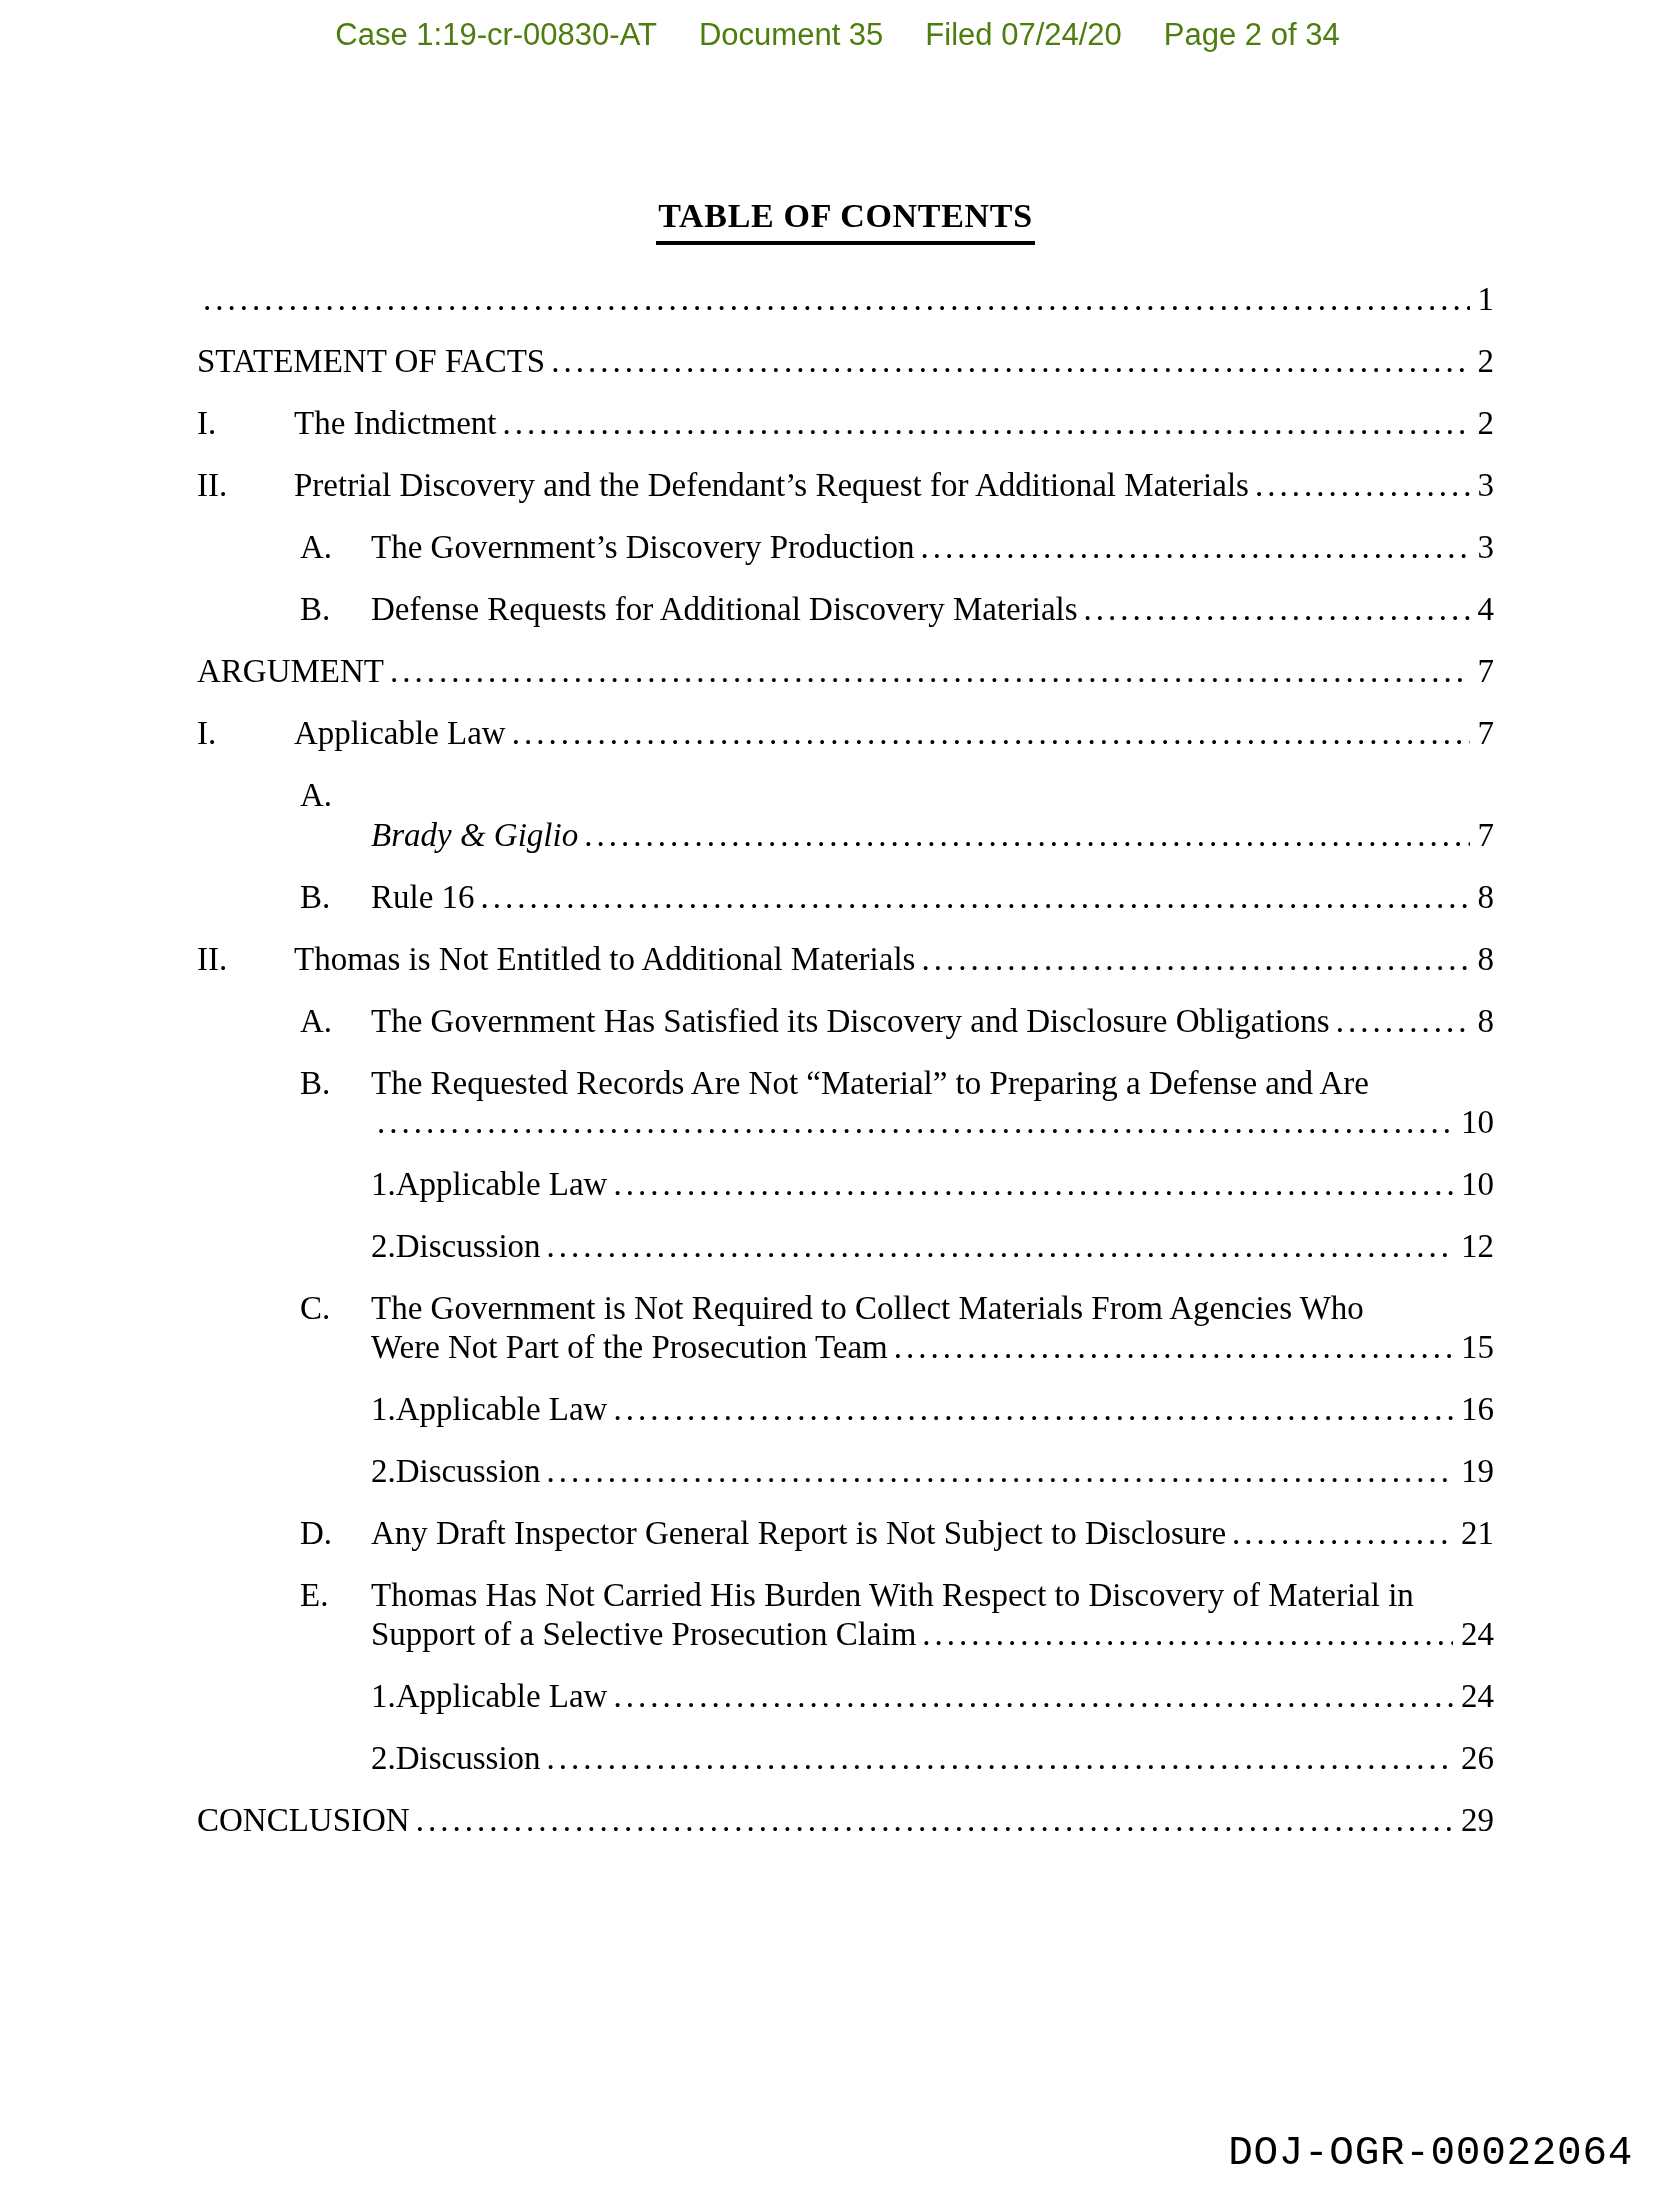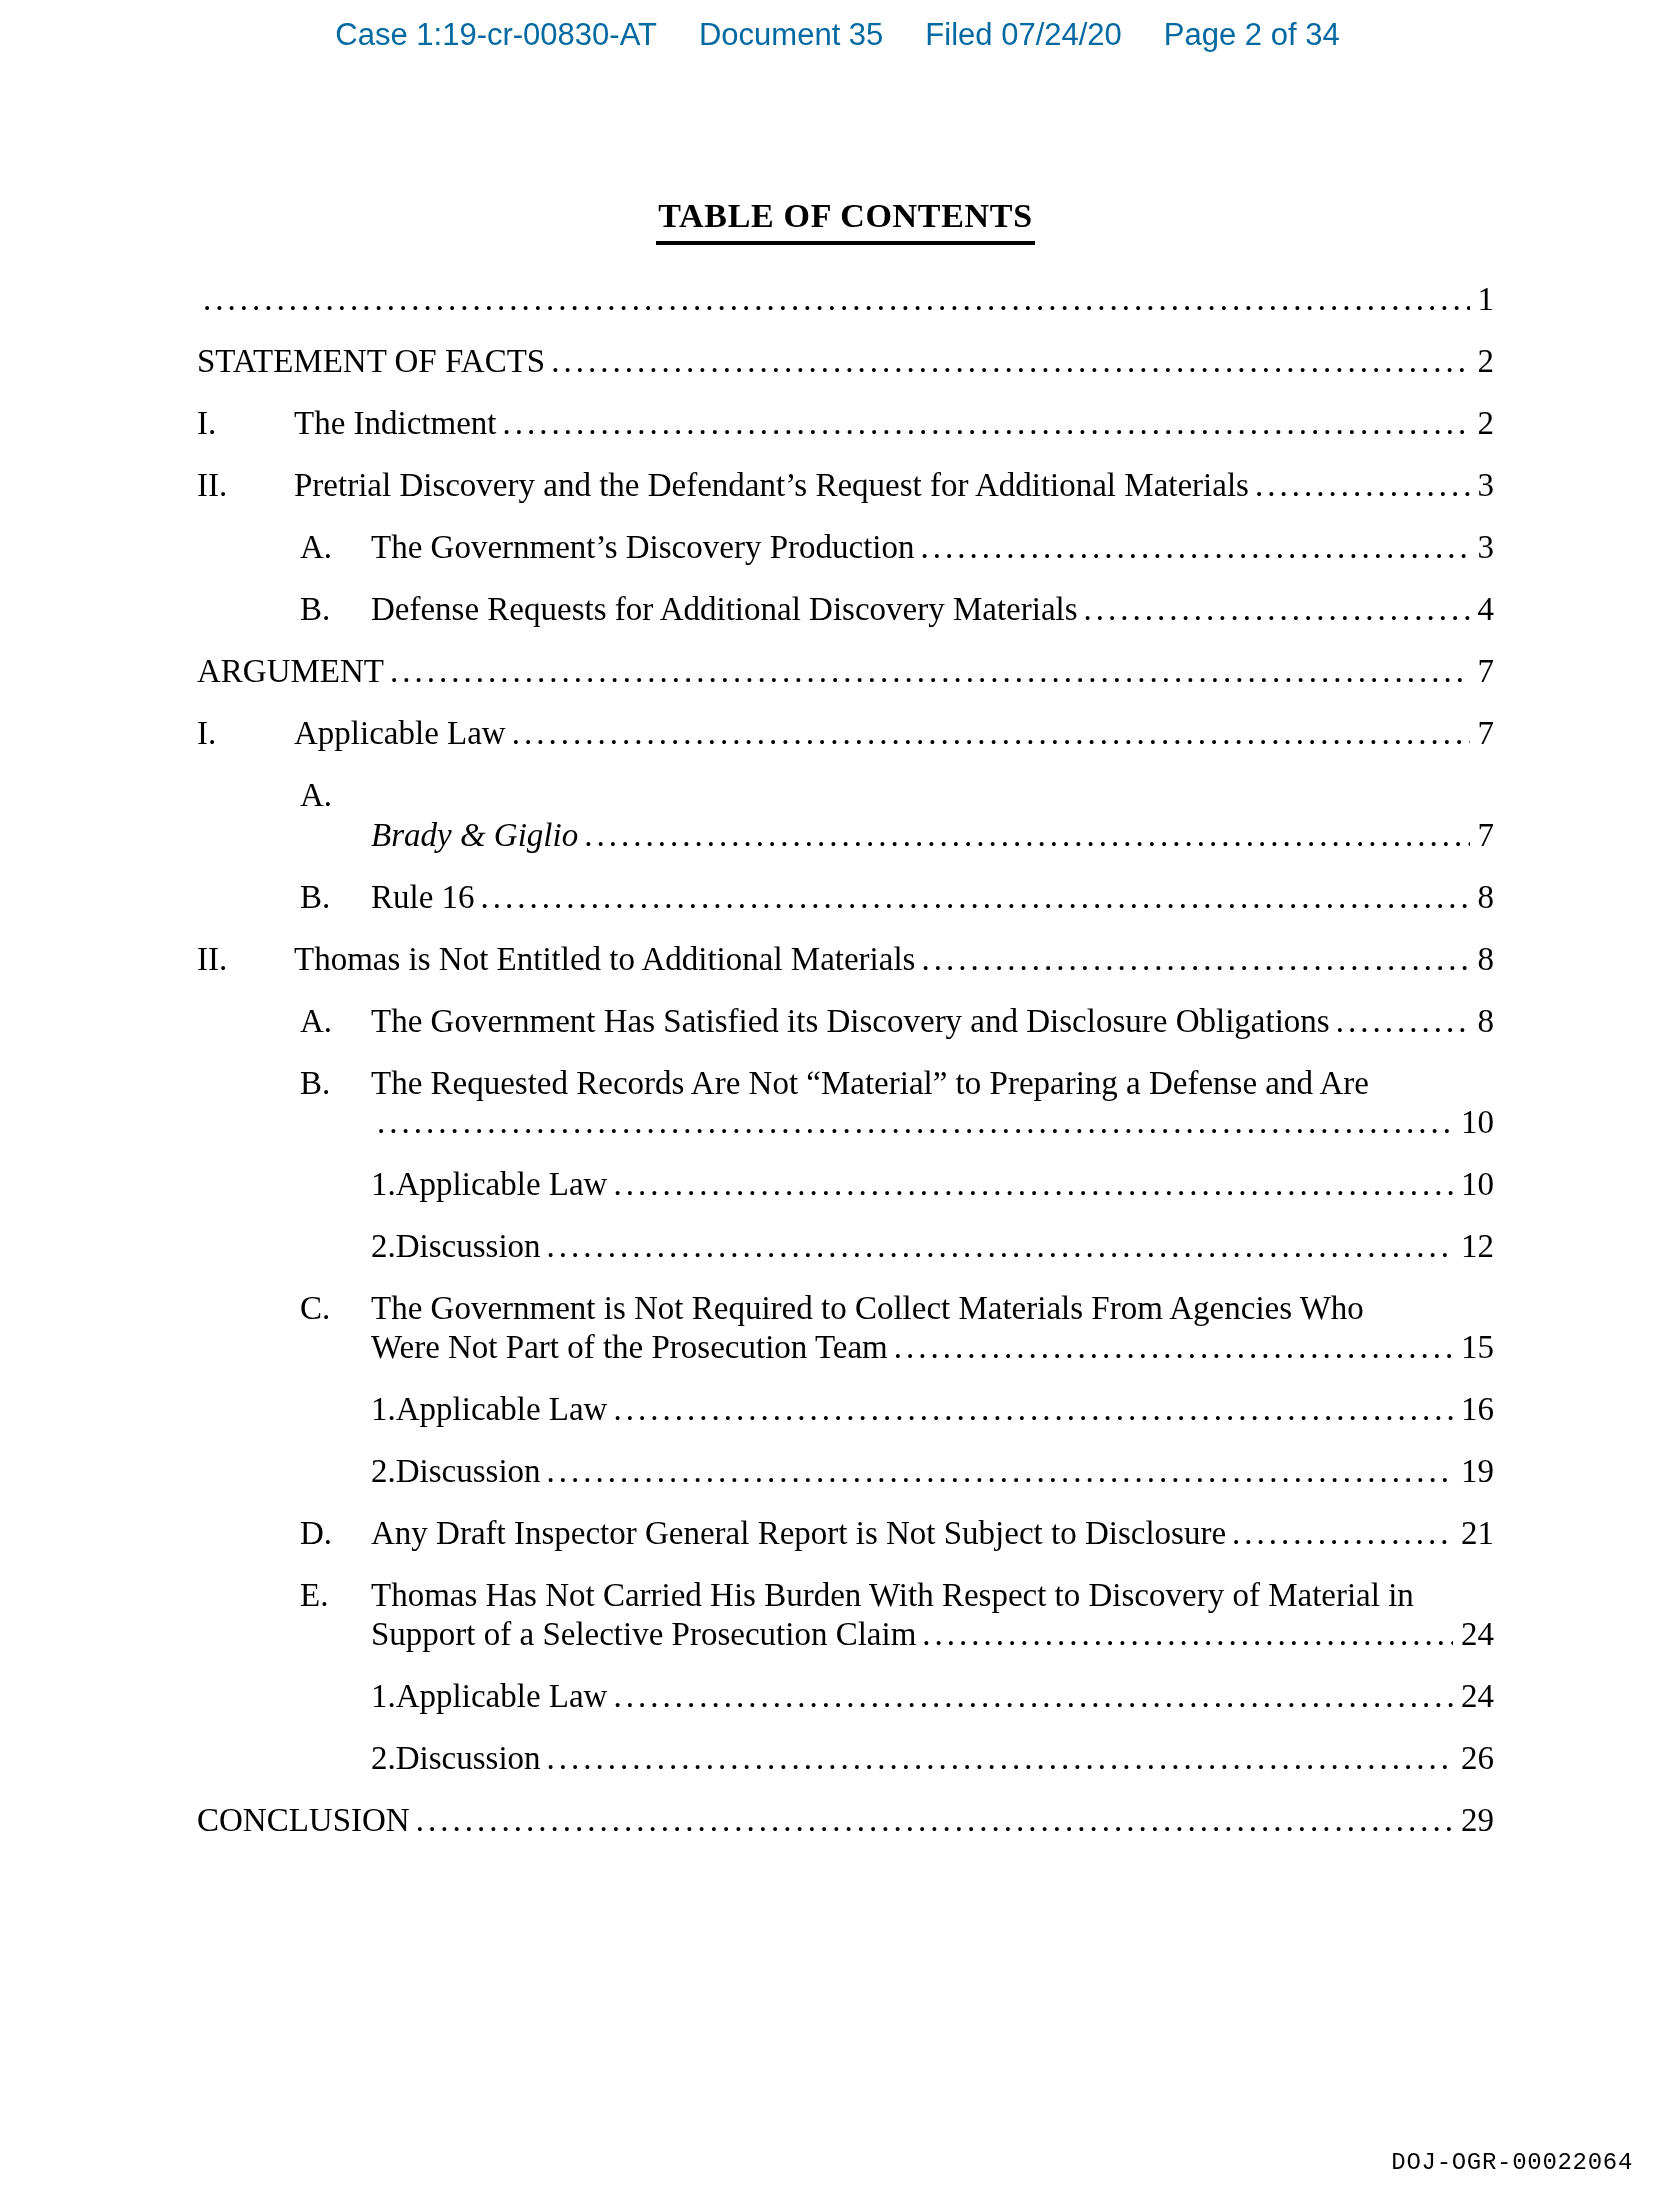--- a/index.html
+++ b/index.html
@@ -74,30 +74,30 @@
   .dots::after {
     content: "................................................................................................................................................................";
   }
   .page-num { flex: 0 0 auto; text-align: right; }
   
   .bates {
     position: absolute;
     right: 42px;
     bottom: 29px;
     font-family: "Liberation Mono", monospace;
-    font-size: 24px;
+    font-size: 41px;
     letter-spacing: 0.7px;
   }
 </style>
 </head>
 <body>
 
 <div class="page">
 
-  <div class="ecf-header" style="color: #0369a1;">
+  <div class="ecf-header" style="color: #4d7c0f;">
     <span>Case 1:19-cr-00830-AT</span>
     <span>Document 35</span>
     <span>Filed 07/24/20</span>
     <span>Page 2 of 34</span>
   </div>
 
   <div class="content">
     <div class="title-wrap">
       <h1 class="toc-title">TABLE OF CONTENTS</h1>
     </div>

